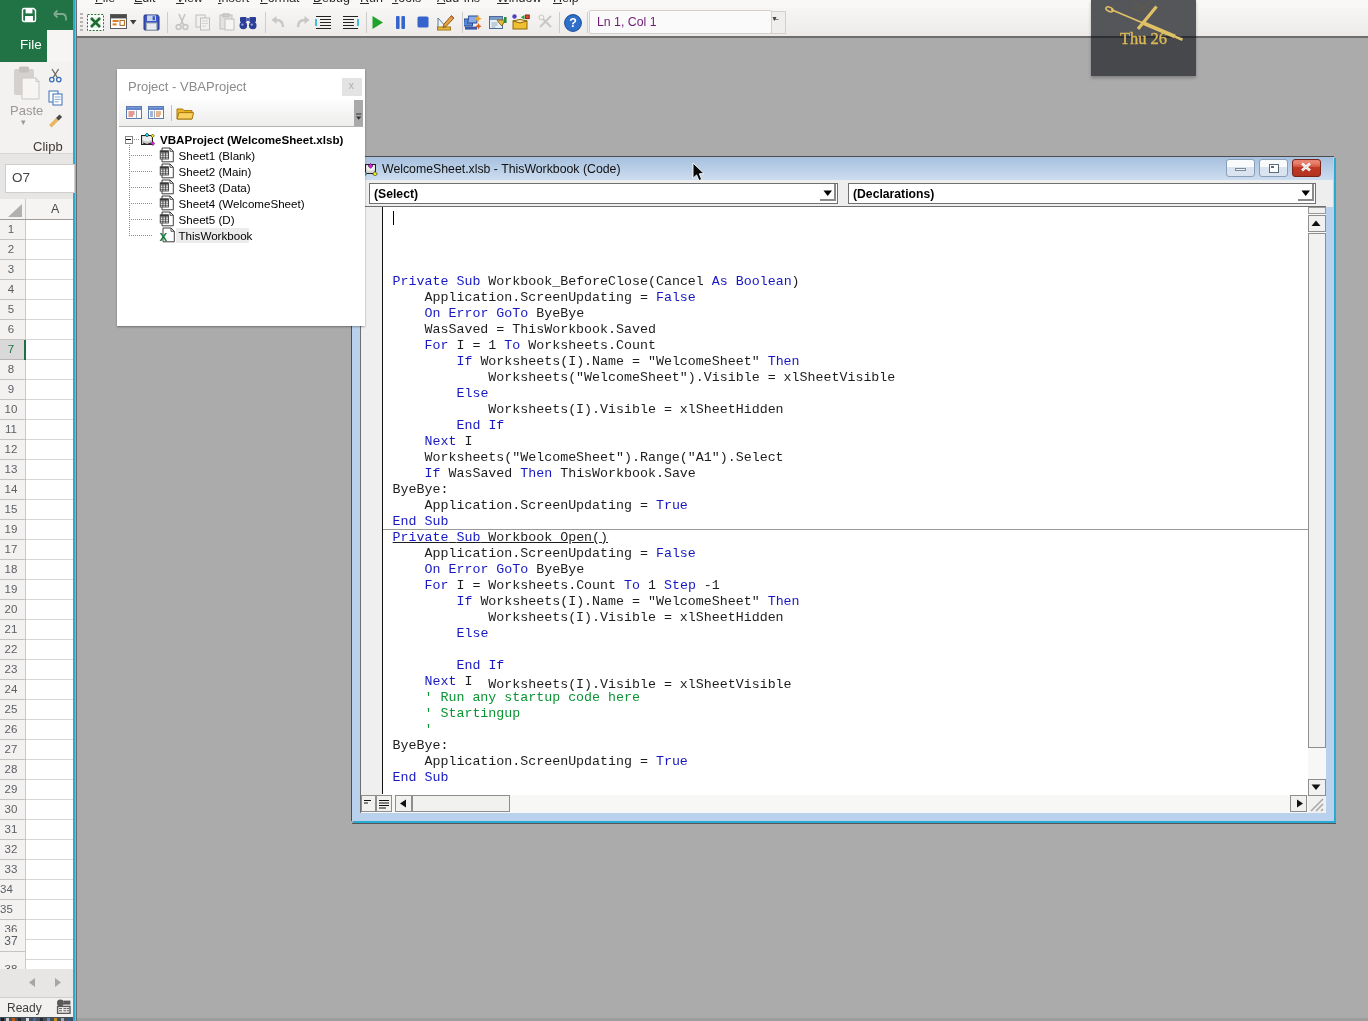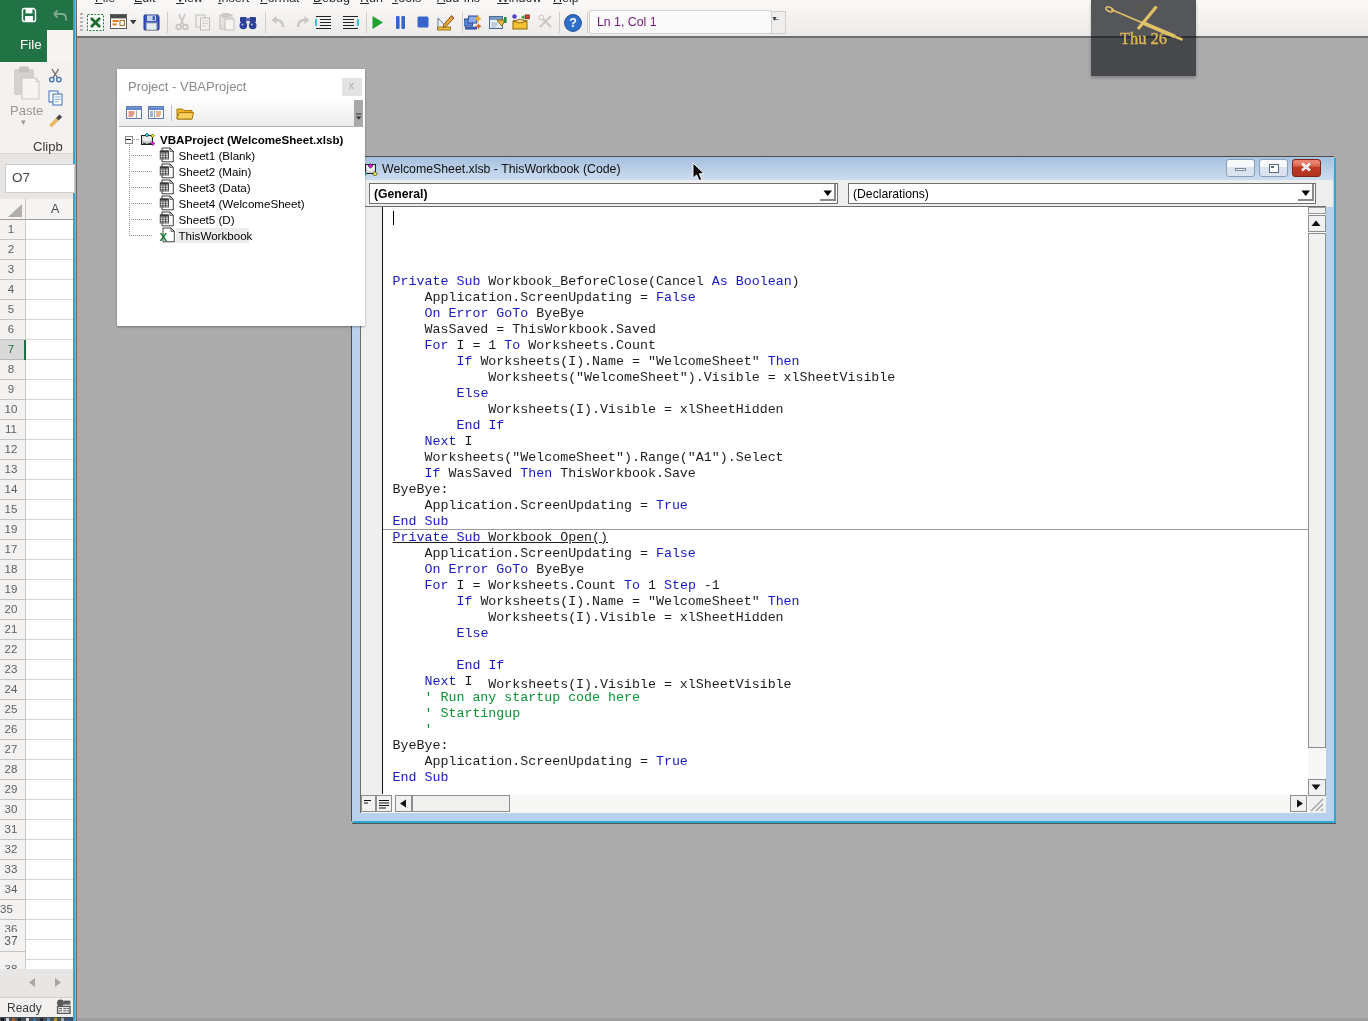--- a/index.html
+++ b/index.html
@@ -278,21 +278,21 @@
 <div class="abs" style="left:0;top:560px;width:25px;height:20px;background:#f3f2f1;color:#5a5e63;font-size:11.5px;line-height:19px;text-align:center;box-sizing:border-box;padding-right:3px;border-bottom:1px solid #c6c4c2">29</div>
 <div class="abs" style="left:26px;top:560px;width:46.8px;height:20px;background:#fff;border-bottom:1px solid #d8d6d4;box-sizing:border-box"></div>
 <div class="abs" style="left:0;top:580px;width:25px;height:20px;background:#f3f2f1;color:#5a5e63;font-size:11.5px;line-height:19px;text-align:center;box-sizing:border-box;padding-right:3px;border-bottom:1px solid #c6c4c2">30</div>
 <div class="abs" style="left:26px;top:580px;width:46.8px;height:20px;background:#fff;border-bottom:1px solid #d8d6d4;box-sizing:border-box"></div>
 <div class="abs" style="left:0;top:600px;width:25px;height:20px;background:#f3f2f1;color:#5a5e63;font-size:11.5px;line-height:19px;text-align:center;box-sizing:border-box;padding-right:3px;border-bottom:1px solid #c6c4c2">31</div>
 <div class="abs" style="left:26px;top:600px;width:46.8px;height:20px;background:#fff;border-bottom:1px solid #d8d6d4;box-sizing:border-box"></div>
 <div class="abs" style="left:0;top:620px;width:25px;height:20px;background:#f3f2f1;color:#5a5e63;font-size:11.5px;line-height:19px;text-align:center;box-sizing:border-box;padding-right:3px;border-bottom:1px solid #c6c4c2">32</div>
 <div class="abs" style="left:26px;top:620px;width:46.8px;height:20px;background:#fff;border-bottom:1px solid #d8d6d4;box-sizing:border-box"></div>
 <div class="abs" style="left:0;top:640px;width:25px;height:20px;background:#f3f2f1;color:#5a5e63;font-size:11.5px;line-height:19px;text-align:center;box-sizing:border-box;padding-right:3px;border-bottom:1px solid #c6c4c2">33</div>
 <div class="abs" style="left:26px;top:640px;width:46.8px;height:20px;background:#fff;border-bottom:1px solid #d8d6d4;box-sizing:border-box"></div>
-<div class="abs" style="left:0;top:660px;width:25px;height:20px;background:#f3f2f1;color:#5a5e63;font-size:11.5px;line-height:19px;text-align:center;box-sizing:border-box;padding-right:3px;border-bottom:1px solid #c6c4c2">34</div>
+<div class="abs" style="left:0;top:660px;width:25px;height:20px;background:#f3f2f1;color:#5a5e63;font-size:11.5px;line-height:19px;text-align:left;box-sizing:border-box;padding-right:3px;border-bottom:1px solid #c6c4c2">34</div>
 <div class="abs" style="left:26px;top:660px;width:46.8px;height:20px;background:#fff;border-bottom:1px solid #d8d6d4;box-sizing:border-box"></div>
 <div class="abs" style="left:0;top:680px;width:25px;height:20px;background:#f3f2f1;color:#5a5e63;font-size:11.5px;line-height:19px;text-align:center;box-sizing:border-box;padding-right:17px;border-bottom:1px solid #c6c4c2">35</div>
 <div class="abs" style="left:26px;top:680px;width:46.8px;height:20px;background:#fff;border-bottom:1px solid #d8d6d4;box-sizing:border-box"></div>
 <div class="abs" style="left:0;top:700px;width:25px;height:20px;background:#f3f2f1;color:#5a5e63;font-size:11.5px;line-height:19px;text-align:center;box-sizing:border-box;padding-right:3px;border-bottom:1px solid #c6c4c2">36</div>
 <div class="abs" style="left:26px;top:700px;width:46.8px;height:20px;background:#fff;border-bottom:1px solid #d8d6d4;box-sizing:border-box"></div>
 <div class="abs" style="left:0;top:712px;width:25px;height:20px;background:#f3f2f1;color:#5a5e63;font-size:12px;line-height:19px;text-align:center;box-sizing:border-box;padding-right:3px;border-bottom:1px solid #c6c4c2">37</div>
 <div class="abs" style="left:26px;top:720px;width:46.8px;height:20px;background:#fff;border-bottom:1px solid #d8d6d4;box-sizing:border-box"></div>
 <div class="abs" style="left:0;top:740px;width:25px;height:20px;background:#f3f2f1;color:#5a5e63;font-size:11.5px;line-height:19px;text-align:center;box-sizing:border-box;padding-right:3px;border-bottom:1px solid #c6c4c2">38</div>
 <div class="abs" style="left:26px;top:740px;width:46.8px;height:20px;background:#fff;border-bottom:1px solid #d8d6d4;box-sizing:border-box"></div>
 <div class="abs" style="left:25px;top:0;width:1px;height:100%;background:#cbc8c6"></div>
@@ -349,27 +349,27 @@
     <div style="position:absolute;left:11.5px;top:5.8px;width:3px;height:2.2px;background:#5a6a7a"></div>
   </div>
 <div class="abs" style="left:1291.5px;top:159px;width:29px;height:17.5px;border:1px solid #7e2318;border-radius:3px;background:linear-gradient(#e8826f 18%,#d05138 45%,#c03a24 45%,#b23420);box-sizing:border-box">
     <svg width="27" height="15" style="position:absolute;left:0;top:0">
       <path d="M9 3.6 L17 10.6 M17 3.6 L9 10.6" stroke="#fff" stroke-width="2.6"></path>
       <path d="M9 3.6 L17 10.6 M17 3.6 L9 10.6" stroke="#3a4a5a" stroke-width="0.6" fill="none" opacity="0.35"></path>
     </svg>
   </div>
 <div class="abs" style="left:352px;top:180px;width:980.5px;height:27px;background:#efeeee"></div>
 <div class="abs" style="left:368.5px;top:182.5px;width:469px;height:21px;background:#fff;border:1px solid #707070;box-sizing:border-box"></div>
-<div class="abs" style="left:374px;top:186.5px;font-size:12.2px;font-weight:bold;color:#000;">(General)</div>
+<div class="abs" style="left:374px;top:186.5px;font-size:12.2px;font-weight:bold;color:#000;">(Select)</div>
 <div class="abs" style="left:820px;top:184.3px;width:15.5px;height:17.2px;background:#fdfdfd;border-right:2px solid #8a8a8a;border-bottom:2px solid #8a8a8a;box-sizing:border-box"></div>
 <svg class="abs" style="left:823px;top:190px" width="10" height="7">
     <path d="M0.5 0.5 L9 0.5 L4.7 6 Z" fill="#000"></path>
   </svg>
 <div class="abs" style="left:847.5px;top:182.5px;width:468px;height:21px;background:#fff;border:1px solid #707070;box-sizing:border-box"></div>
-<div class="abs" style="left:853px;top:186.5px;font-size:12.2px;font-weight:normal;color:#000;">(Declarations)</div>
+<div class="abs" style="left:853px;top:186.5px;font-size:12.2px;font-weight:bold;color:#000;">(Declarations)</div>
 <div class="abs" style="left:1298px;top:184.3px;width:15.5px;height:17.2px;background:#fdfdfd;border-right:2px solid #8a8a8a;border-bottom:2px solid #8a8a8a;box-sizing:border-box"></div>
 <svg class="abs" style="left:1301px;top:190px" width="10" height="7">
     <path d="M0.5 0.5 L9 0.5 L4.7 6 Z" fill="#000"></path>
   </svg>
 <div class="abs" style="left:360px;top:205.8px;width:966px;height:1.4px;background:#6e6e6e"></div>
 <div class="abs" style="left:359.6px;top:207px;width:1.2px;height:605.8px;background:#6e6e6e"></div>
 <div class="abs" style="left:360.7px;top:207.2px;width:965.3px;height:605.6px;background:#fff"></div>
 <div class="abs" style="left:360.7px;top:207.2px;width:21px;height:605.6px;background:#efefef"></div>
 <div class="abs" style="left:381.7px;top:207.2px;width:1.3px;height:587.3px;background:#111"></div>
 <div class="abs" style="left:1307.6px;top:207.2px;width:18.4px;height:587.3px;background:#f7f7f6"></div>

